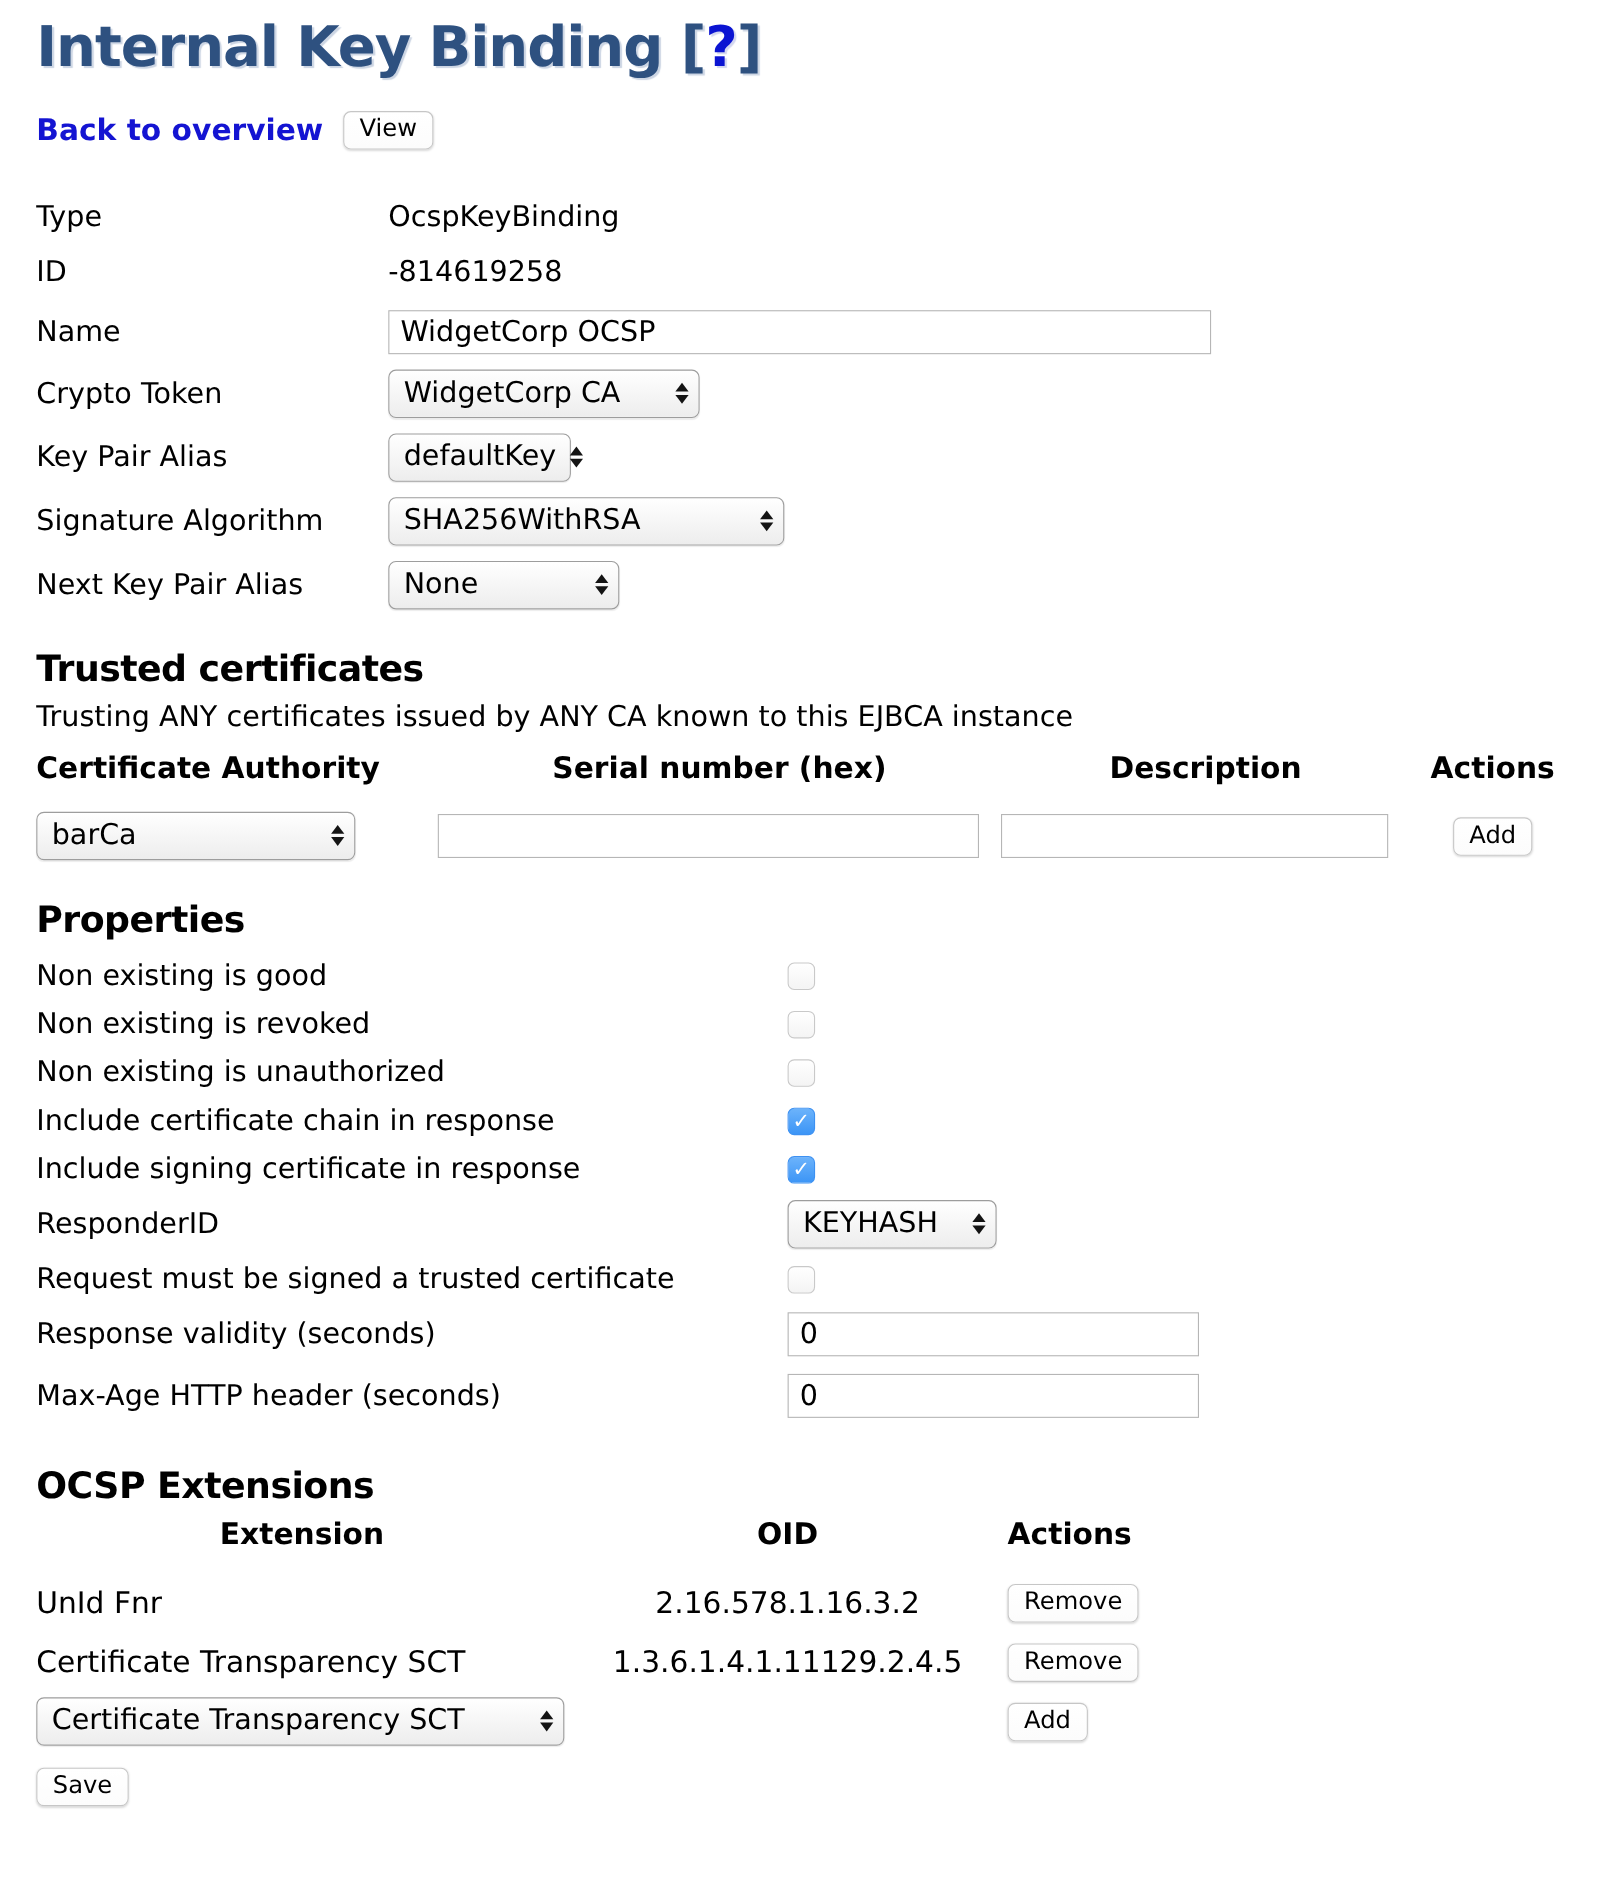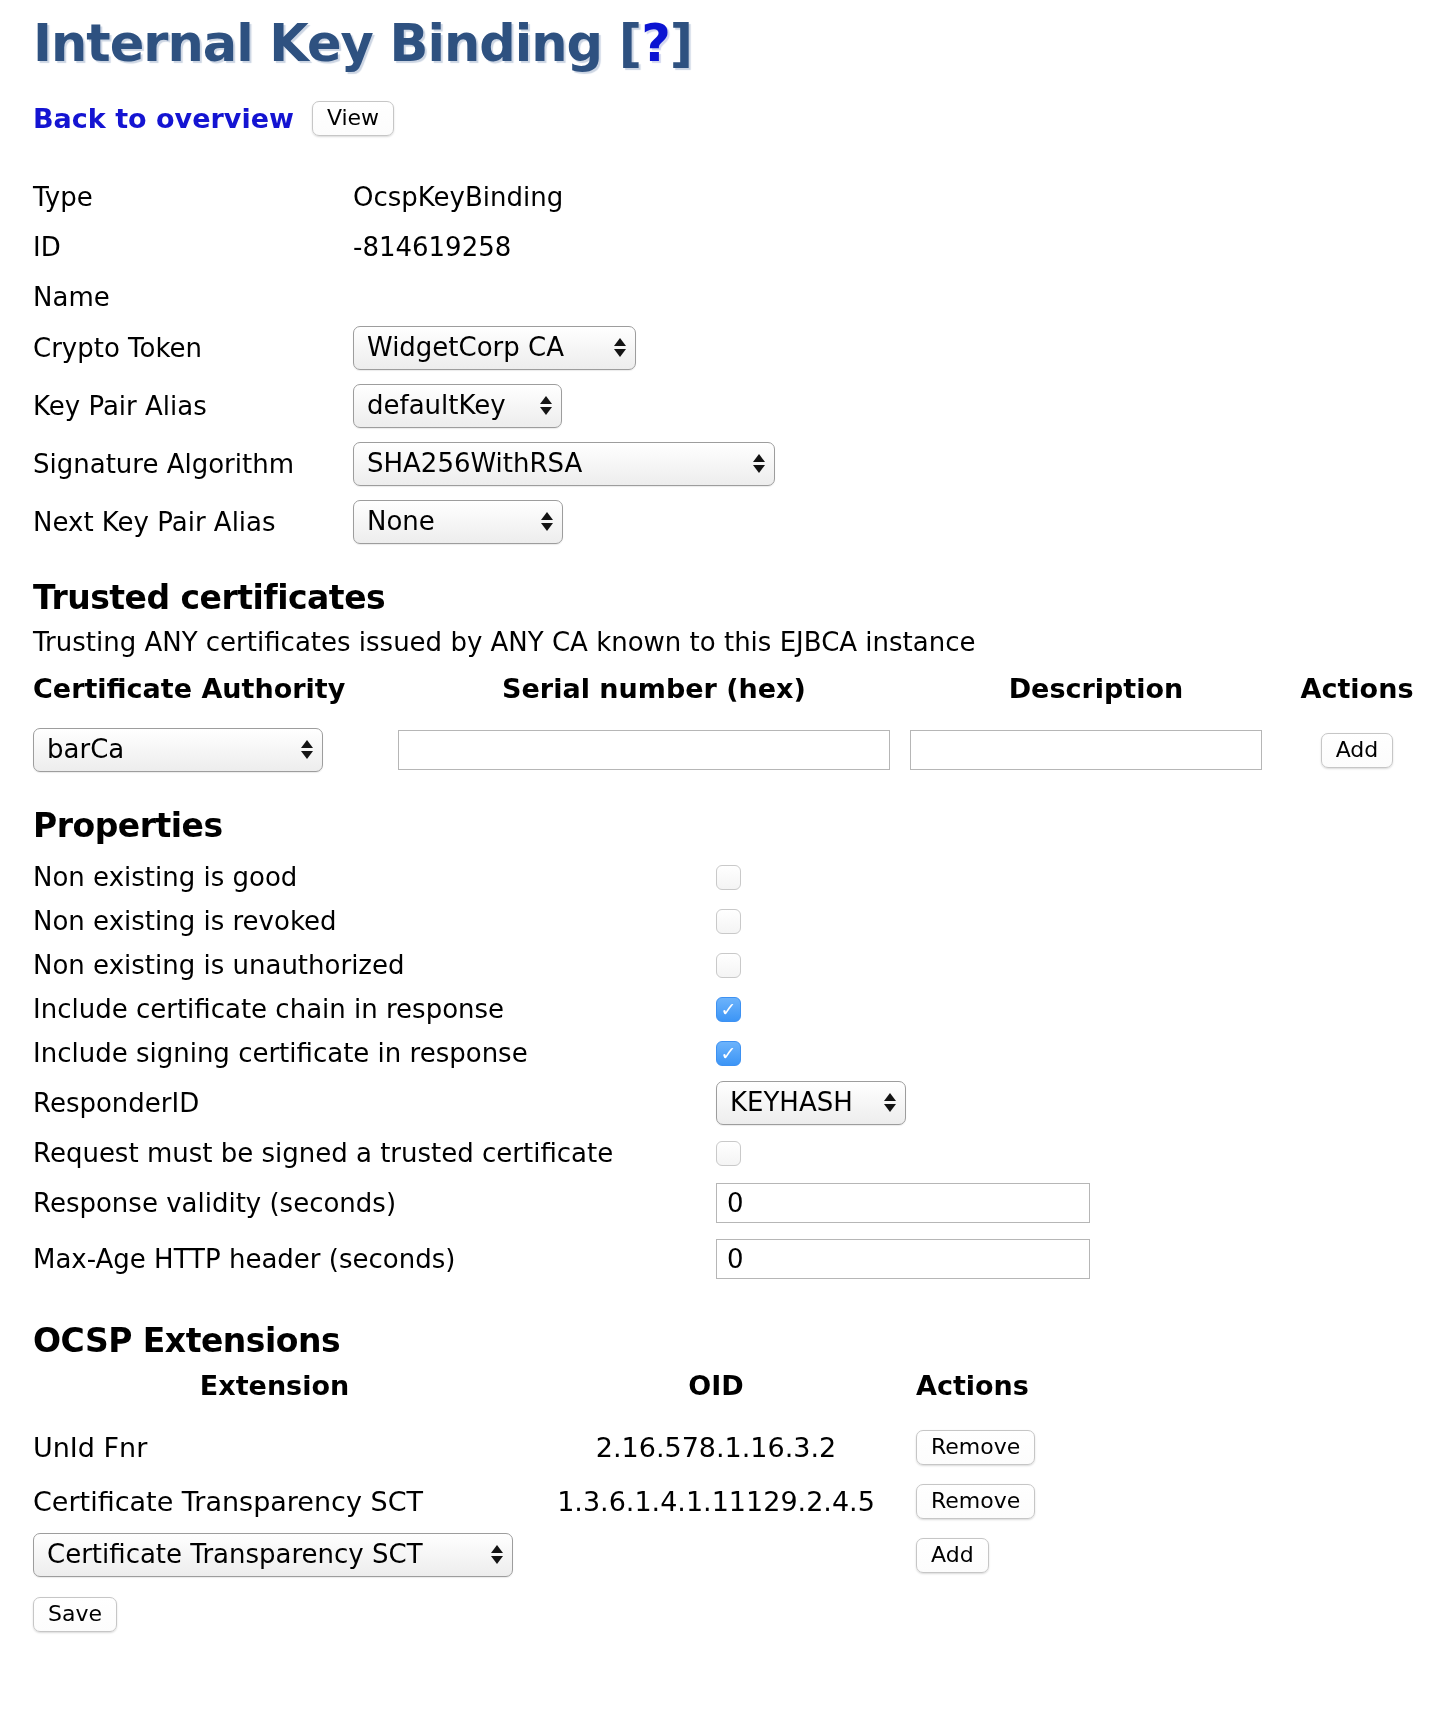--- a/index.html
+++ b/index.html
@@ -75,22 +75,22 @@
     padding: 4px 9px 6px 13px;
     font-size: 26px;
     cursor: pointer;
     height: 44px;
   }
   .updown { display: inline-flex; flex-direction: column; align-items: center; gap: 3px; margin-left: 12px; }
   .tri-up   { width: 0; height: 0; border-left: 6px solid transparent; border-right: 6px solid transparent; border-bottom: 8px solid #141414; }
   .tri-down { width: 0; height: 0; border-left: 6px solid transparent; border-right: 6px solid transparent; border-top: 8px solid #141414; }
 
   .w-crypto { width: 283px; }
-  .w-keypair { width: 209px; }
-  .w-sigalg { width: 422px; }
+  .w-keypair { width: 166px; }
+  .w-sigalg { width: 360px; }
   .w-nextkey { width: 210px; }
   .w-responder { width: 190px; justify-content: space-between; }
   .w-ca { width: 290px; }
   .w-ext { width: 480px; }
 
   
   h2.section-heading { font-size: 33px; font-weight: bold; color: #000; margin: 34px 0 10px 0; letter-spacing: -0.5px; }
   .section-note { font-size: 26px; margin-bottom: 16px; }
 
   
@@ -149,20 +149,21 @@
     <div>OcspKeyBinding</div>
   </div>
 
   <div class="form-row static-row">
     <div class="lbl">ID</div>
     <div>-814619258</div>
   </div>
 
   <div class="form-row">
     <div class="lbl">Name</div>
+    <input class="text-input name-input" type="text" value="WidgetCorp OCSP" style="">
   </div>
 
   <div class="form-row">
     <div class="lbl">Crypto Token</div>
     <div class="osx-select w-crypto">
       <span>WidgetCorp CA</span>
       <span class="updown">
           <span class="tri-up"></span>
           <span class="tri-down"></span>
         </span>

